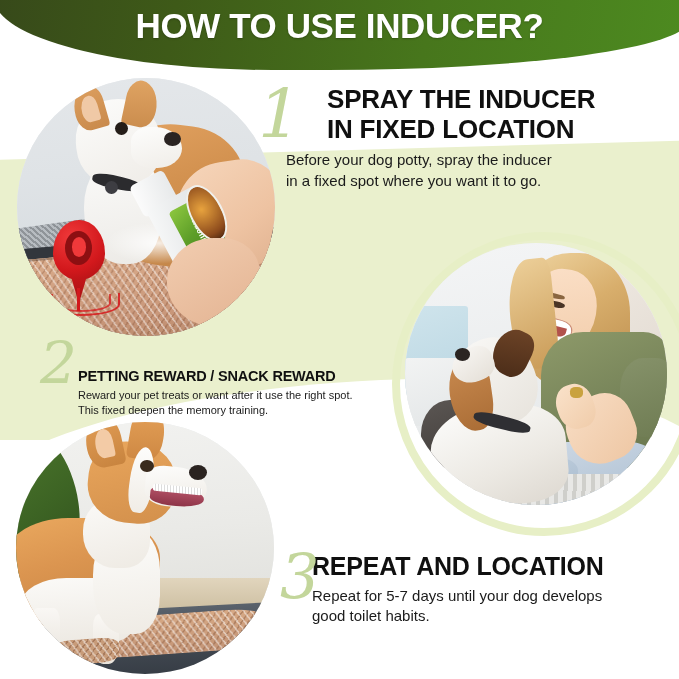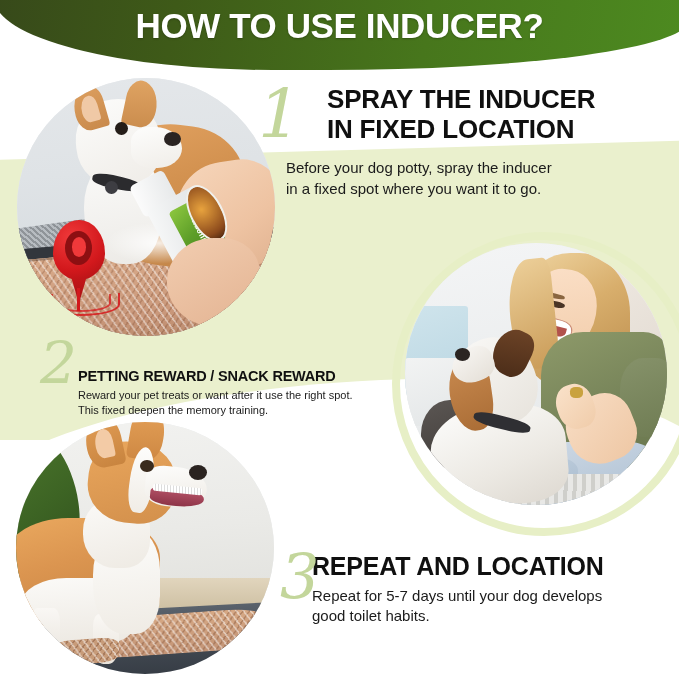--- a/index.html
+++ b/index.html
@@ -316,21 +316,21 @@
     font-weight:bold;color:#101010;letter-spacing:-0.2px;
   }
   .step-body{
     color:#1b1b1b;
   }
 
   
   .step1{left:286px;top:84px;width:380px;}
   .step1 .step-num{left:-28px;top:-4px;font-size:68px;}
   .step1 .step-title{font-size:26px;line-height:1.16;margin-left:41px;}
-  .step1 .step-body{font-size:15px;line-height:1.35;margin-top:14px;}
+  .step1 .step-body{font-size:15px;line-height:1.35;margin-top:6px;}
 
   
   .step2{left:78px;top:348px;width:320px;}
   .step2 .step-num{left:-38px;top:-14px;font-size:58px;}
   .step2 .step-title{font-size:14.5px;line-height:1.2;margin-top:20px;}
   .step2 .step-body{font-size:11px;line-height:1.32;margin-top:3px;}
 
   
   .step3{left:312px;top:552px;width:356px;}
   .step3 .step-num{left:-32px;top:-6px;font-size:62px;}

